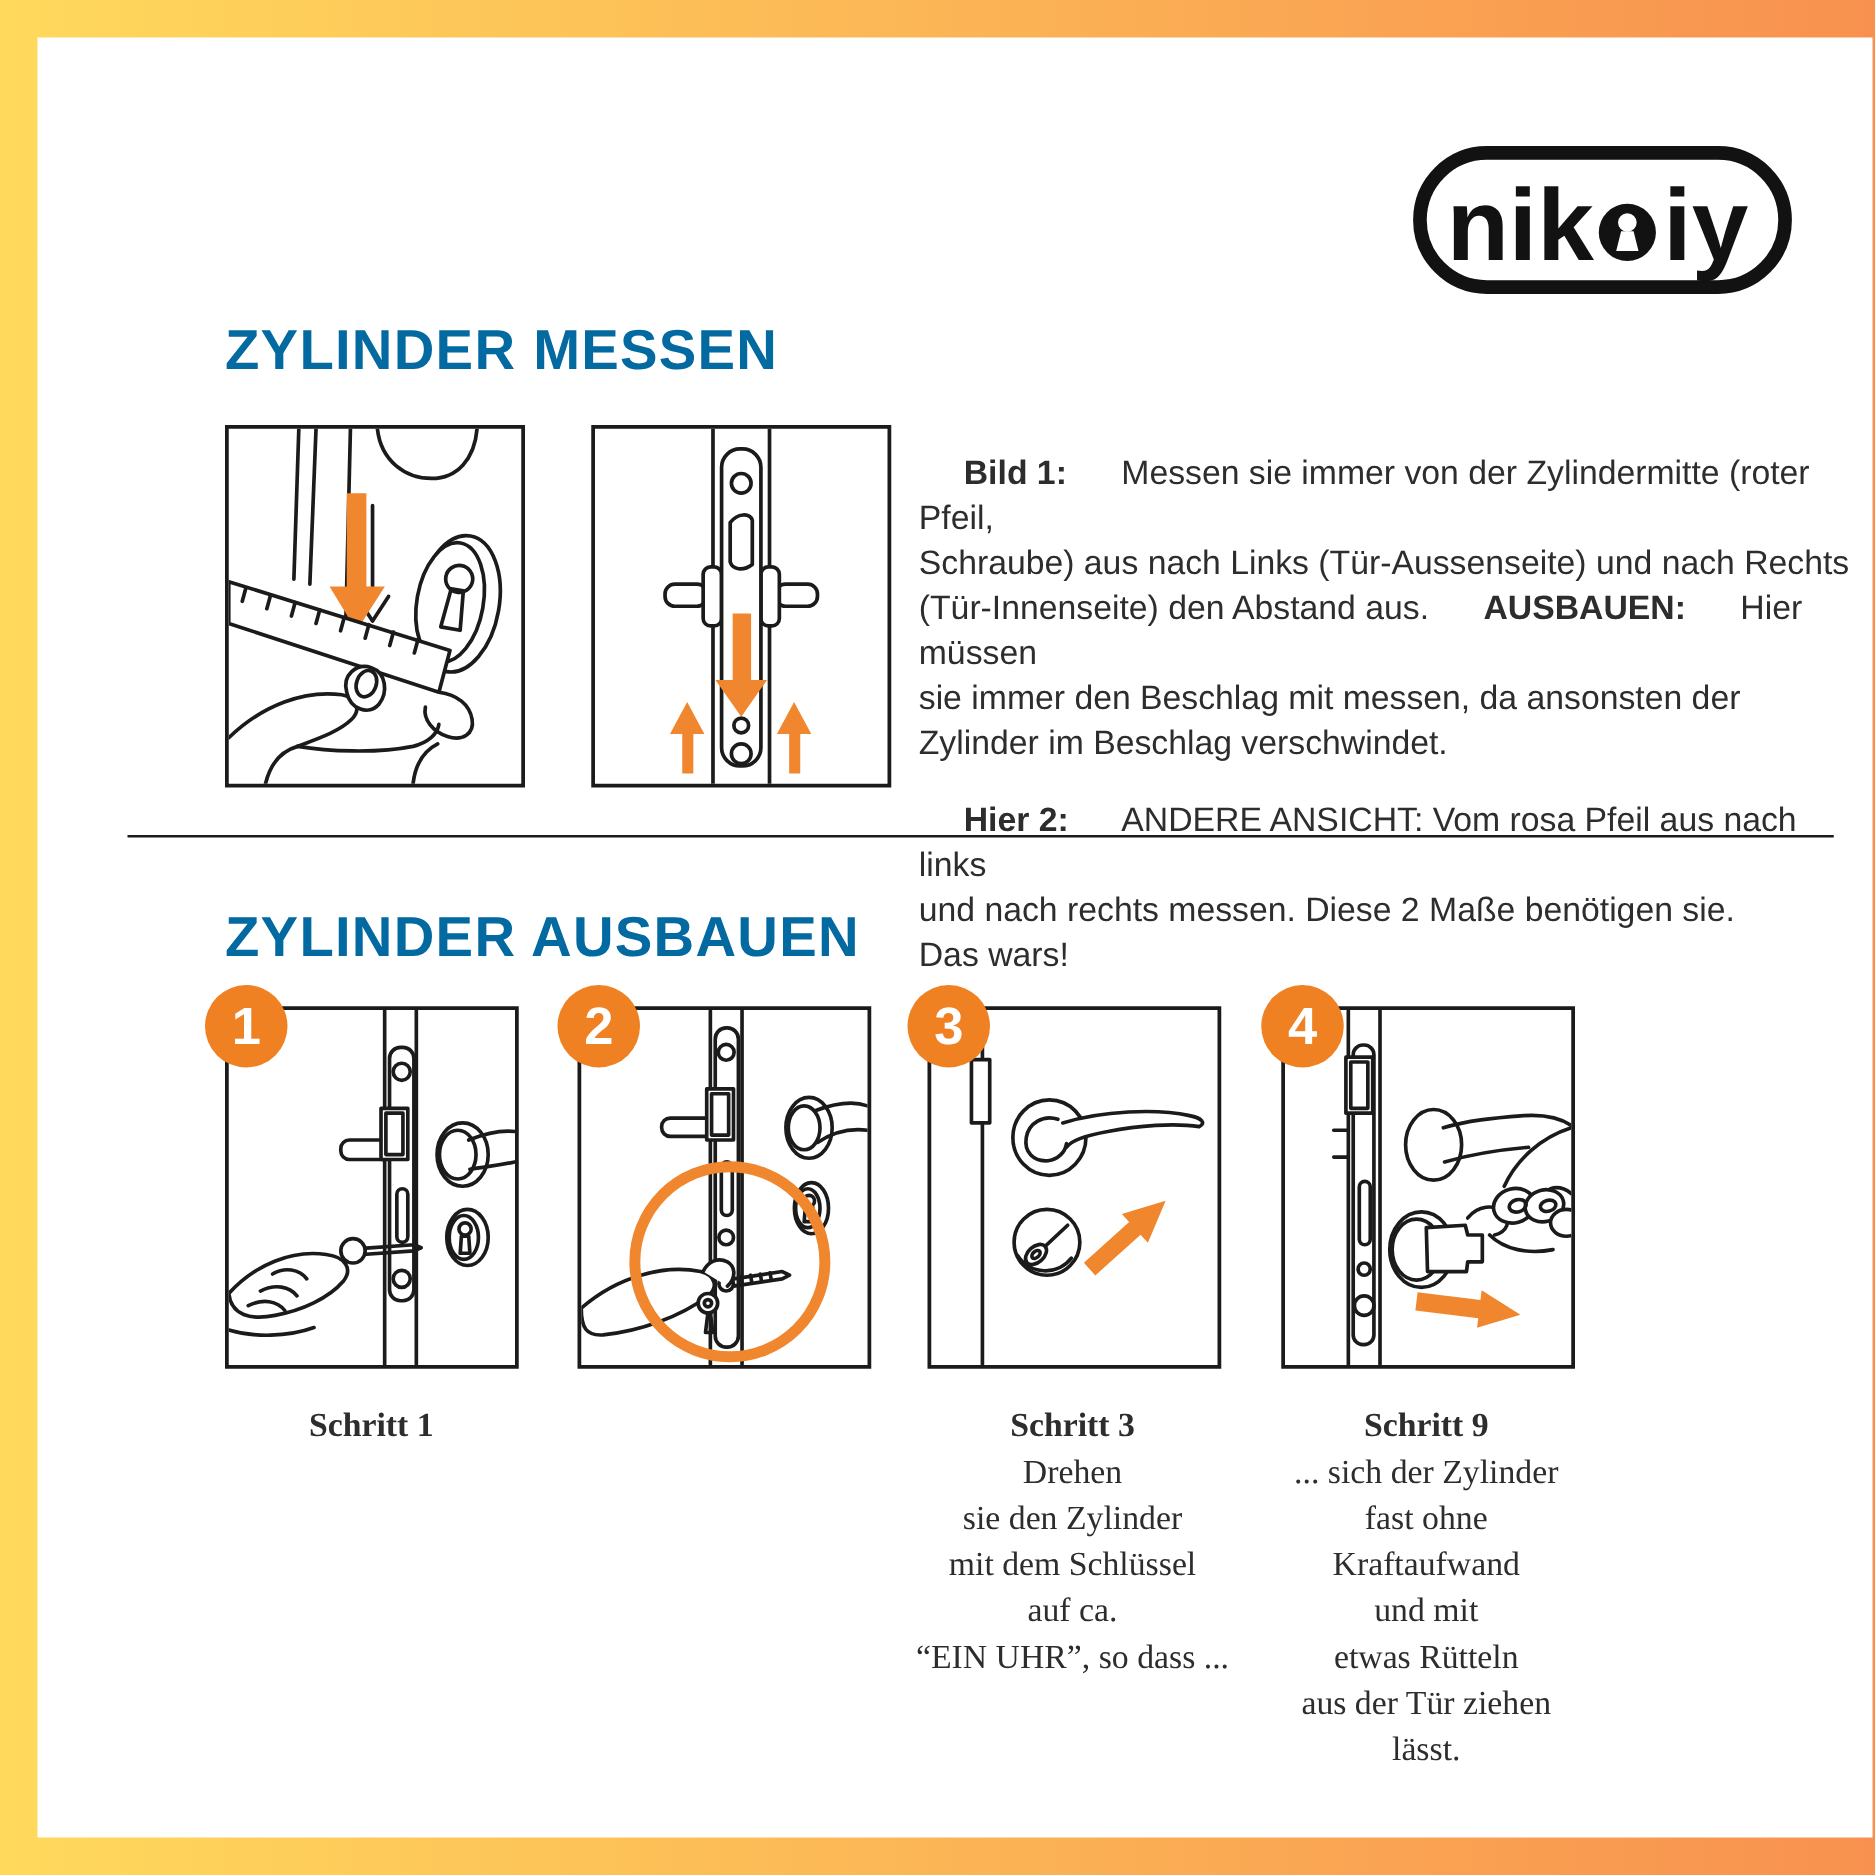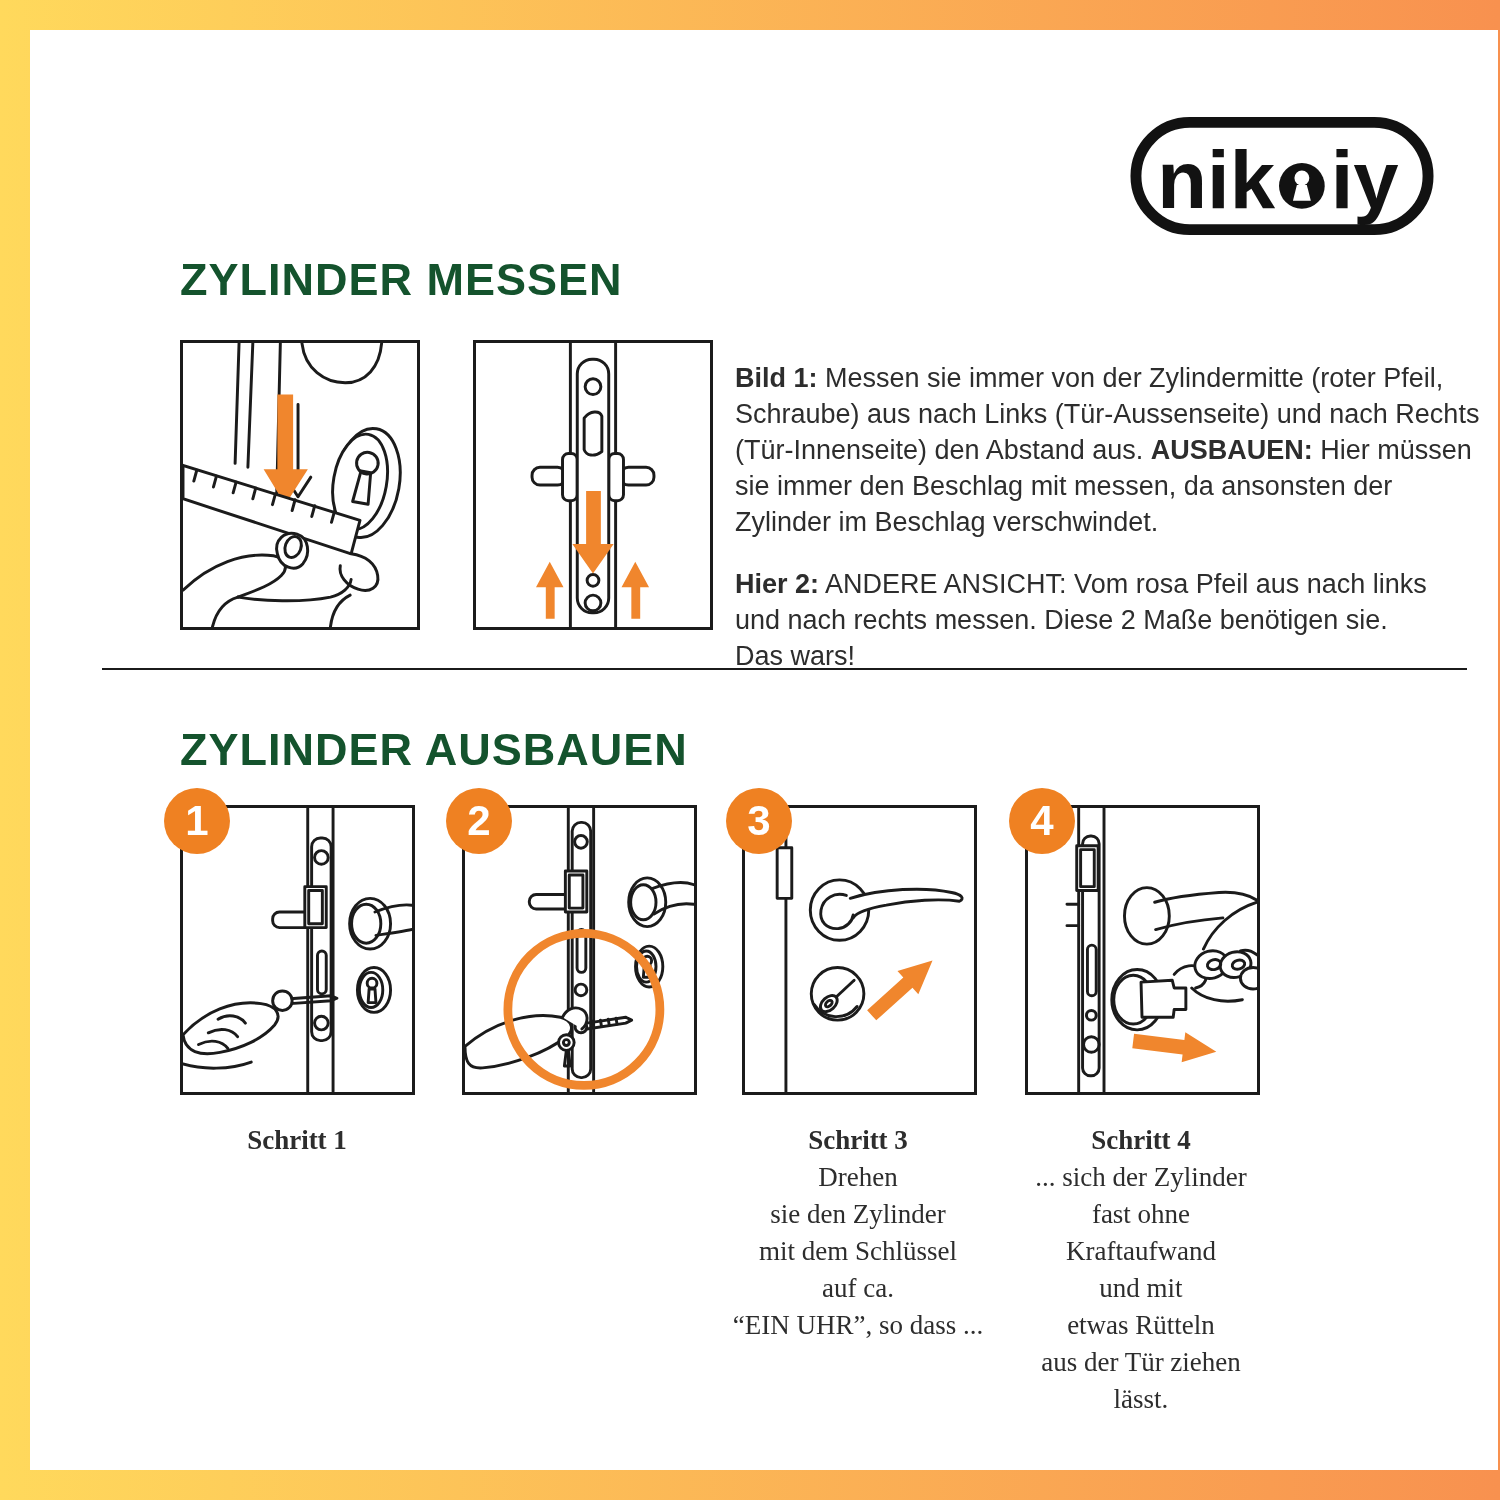--- a/index.html
+++ b/index.html
@@ -6,32 +6,32 @@
   .page{position:relative;width:1500px;height:1500px;overflow:hidden;
         background:linear-gradient(90deg,#FFD95C 0%,#F8914F 100%);
         font-family:"Liberation Sans",sans-serif;color:#2D2D2D;}
   .card{position:absolute;left:30px;top:30px;width:1468px;height:1440px;background:#ffffff;}
 
   .logo{position:absolute;left:1098px;top:84px;width:308px;height:124px;}
   .logo svg{width:100%;height:100%;}
   .logo text{font-family:"Liberation Sans",sans-serif;font-weight:bold;}
 
   .h-title{position:absolute;margin:0;font-size:45px;font-weight:bold;
-           color:#14532d;letter-spacing:1px;white-space:nowrap;}
+           color:#0369a1;letter-spacing:1px;white-space:nowrap;}
   .t-measure{left:150px;top:224px;}
   .t-remove{left:150px;top:694px;}
 
   .figure{position:absolute;border:3px solid #1B1B1B;background:#fff;box-sizing:border-box;}
   .fig-b1{left:150px;top:310px;width:240px;height:290px;}
   .fig-b2{left:443px;top:310px;width:240px;height:290px;}
   .figure svg{display:block;width:100%;height:100%;}
 
   .copy{position:absolute;left:705px;top:330px;width:750px;font-size:27px;line-height:36px;}
   .copy p{margin:0 0 26px 0;}
-  .copy .pre{white-space:pre-line;}
+  .copy .pre{white-space:pre-line;margin-left:36px;}
   .copy b{font-weight:bold;}
 
   .divider{position:absolute;left:72px;top:638px;width:1365px;height:2px;background:#1B1B1B;}
 
   .step-fig{position:absolute;top:775px;width:235px;height:290px;border:3px solid #1B1B1B;
             background:#fff;box-sizing:border-box;}
   .sf1{left:150px;} .sf2{left:432px;} .sf3{left:712px;} .sf4{left:995px;}
   .step-fig svg{display:block;width:100%;height:100%;}
 
   .badge{position:absolute;top:758px;width:66px;height:66px;border-radius:50%;
@@ -290,21 +290,21 @@
     </div>
     <div class="caption cp3">
       <div class="st">Schritt 3</div>
       <div class="cx">Drehen
 sie den Zylinder
 mit dem Schlüssel
 auf ca.
 “EIN UHR”, so dass ...</div>
     </div>
     <div class="caption cp4">
-      <div class="st">Schritt 4</div>
+      <div class="st">Schritt 9</div>
       <div class="cx">... sich der Zylinder
 fast ohne
 Kraftaufwand
 und mit
 etwas Rütteln
 aus der Tür ziehen
 lässt.</div>
     </div>
 
   </div>

